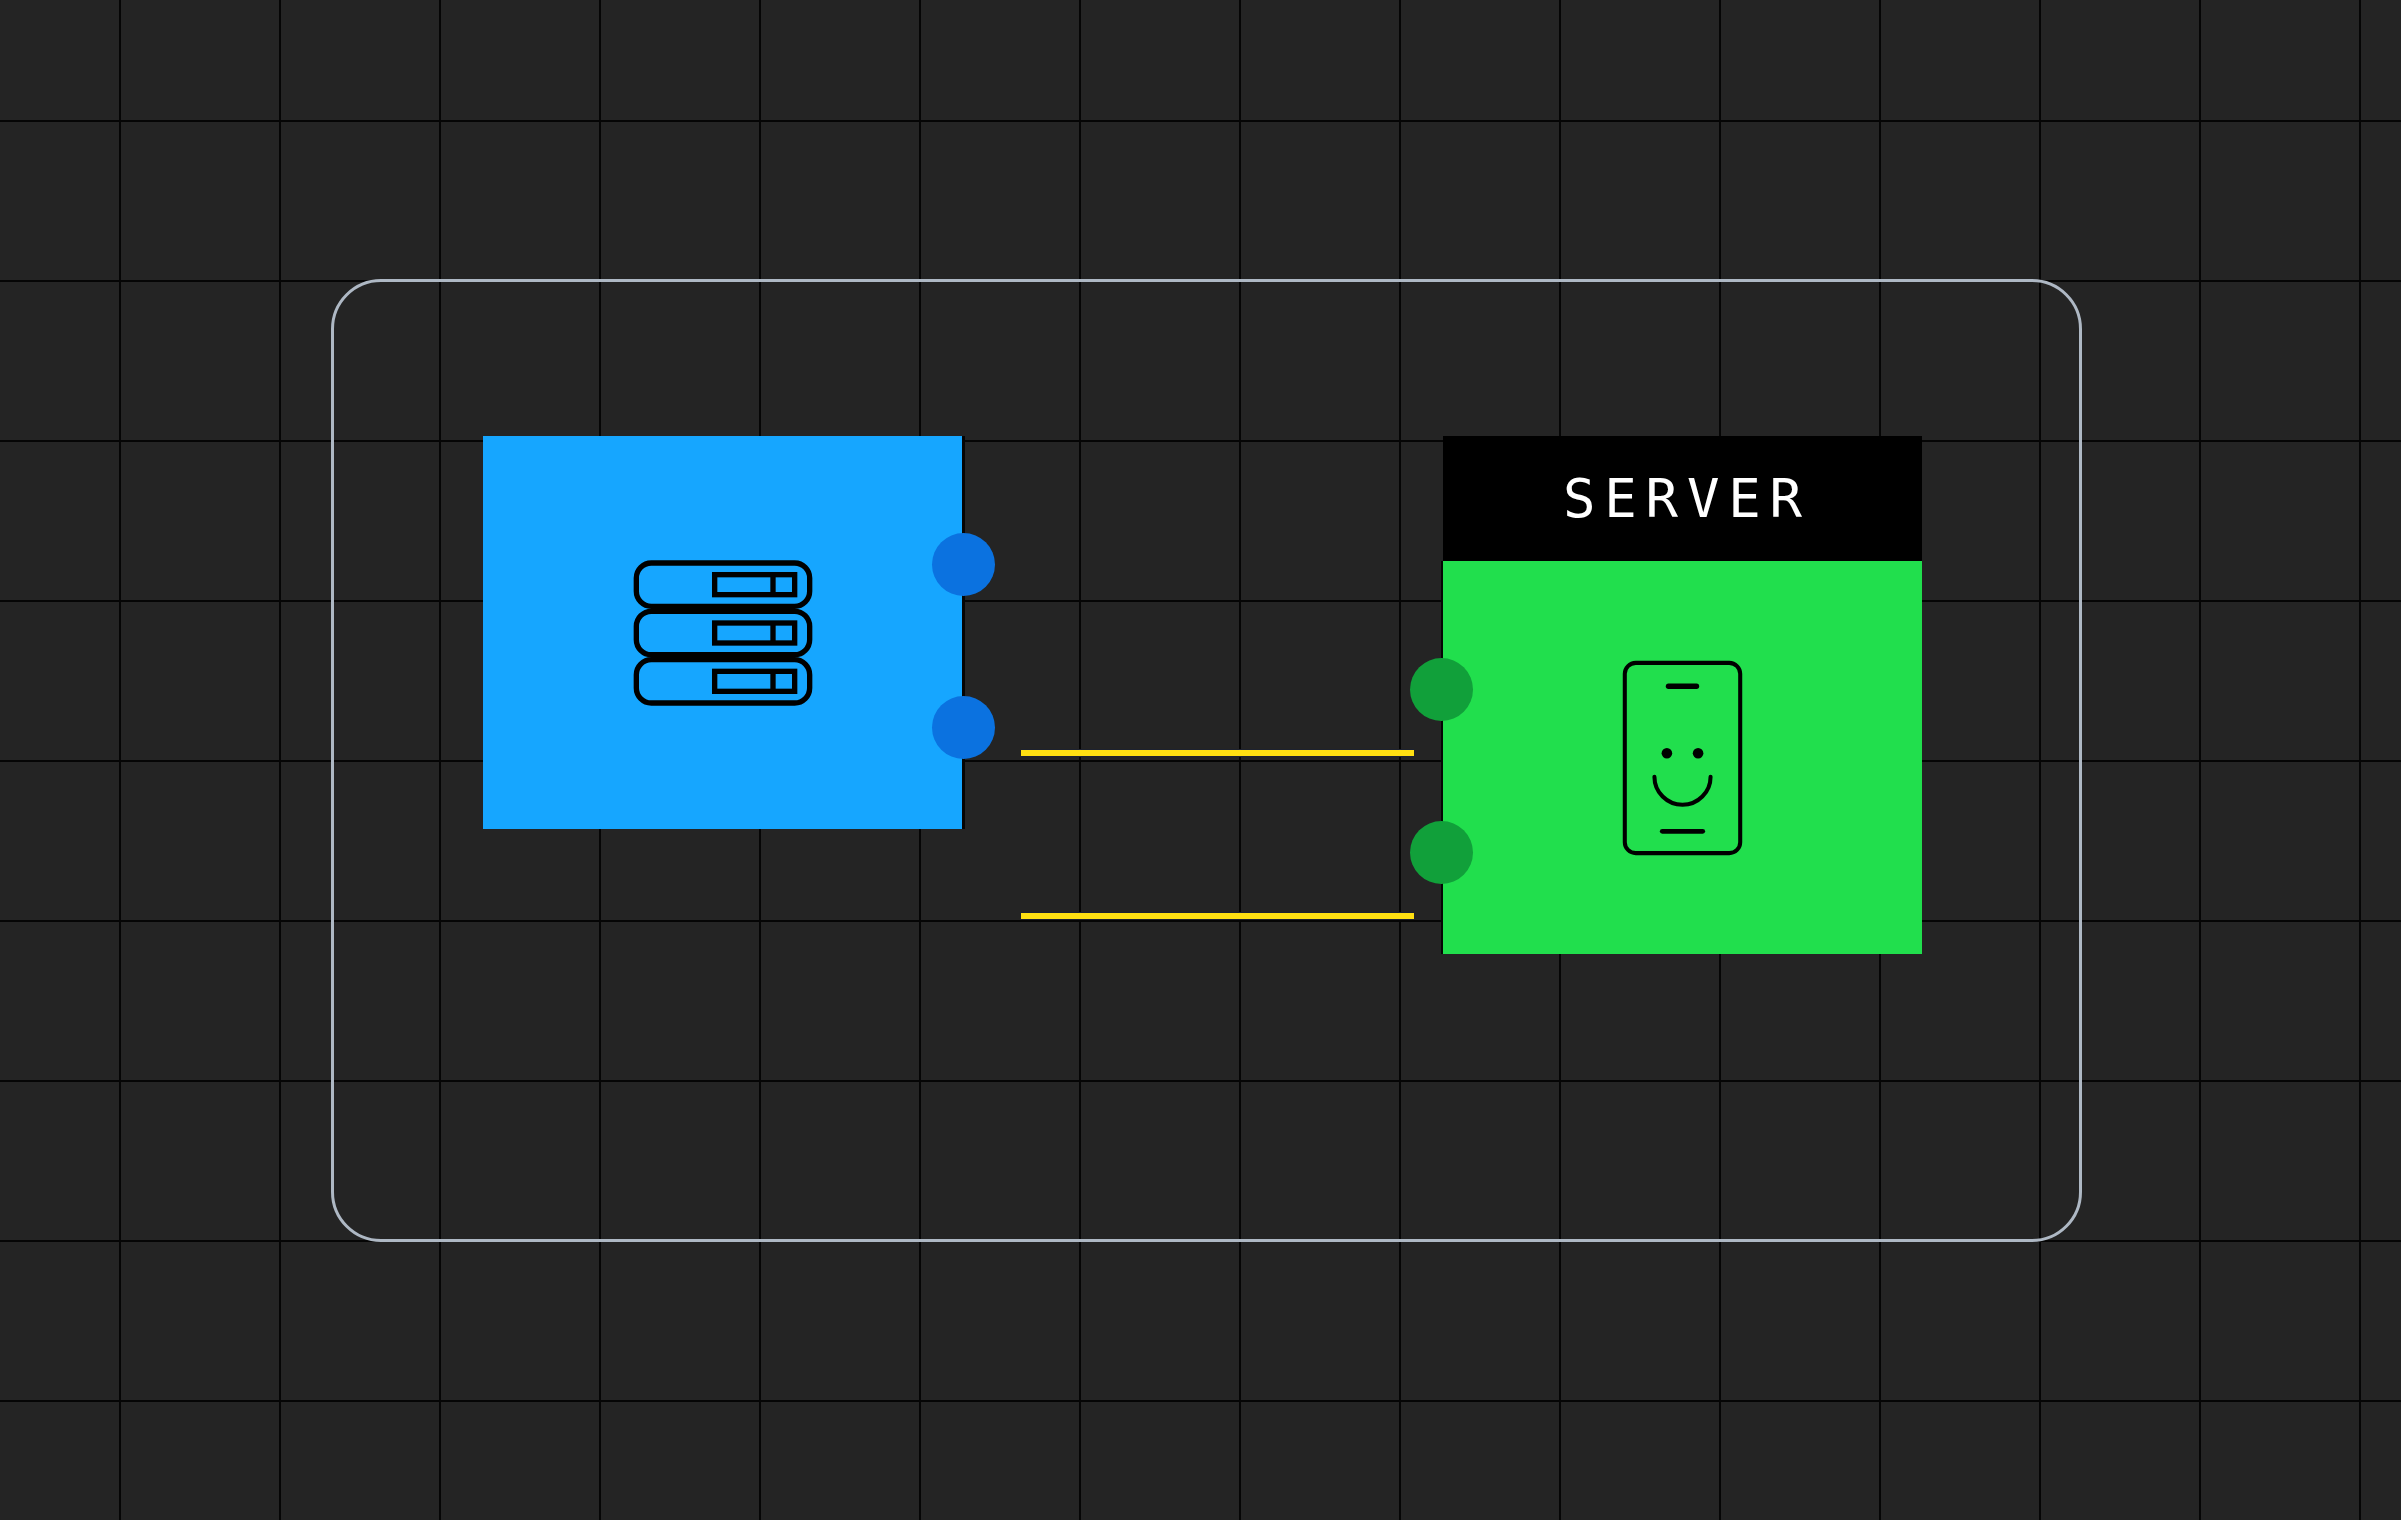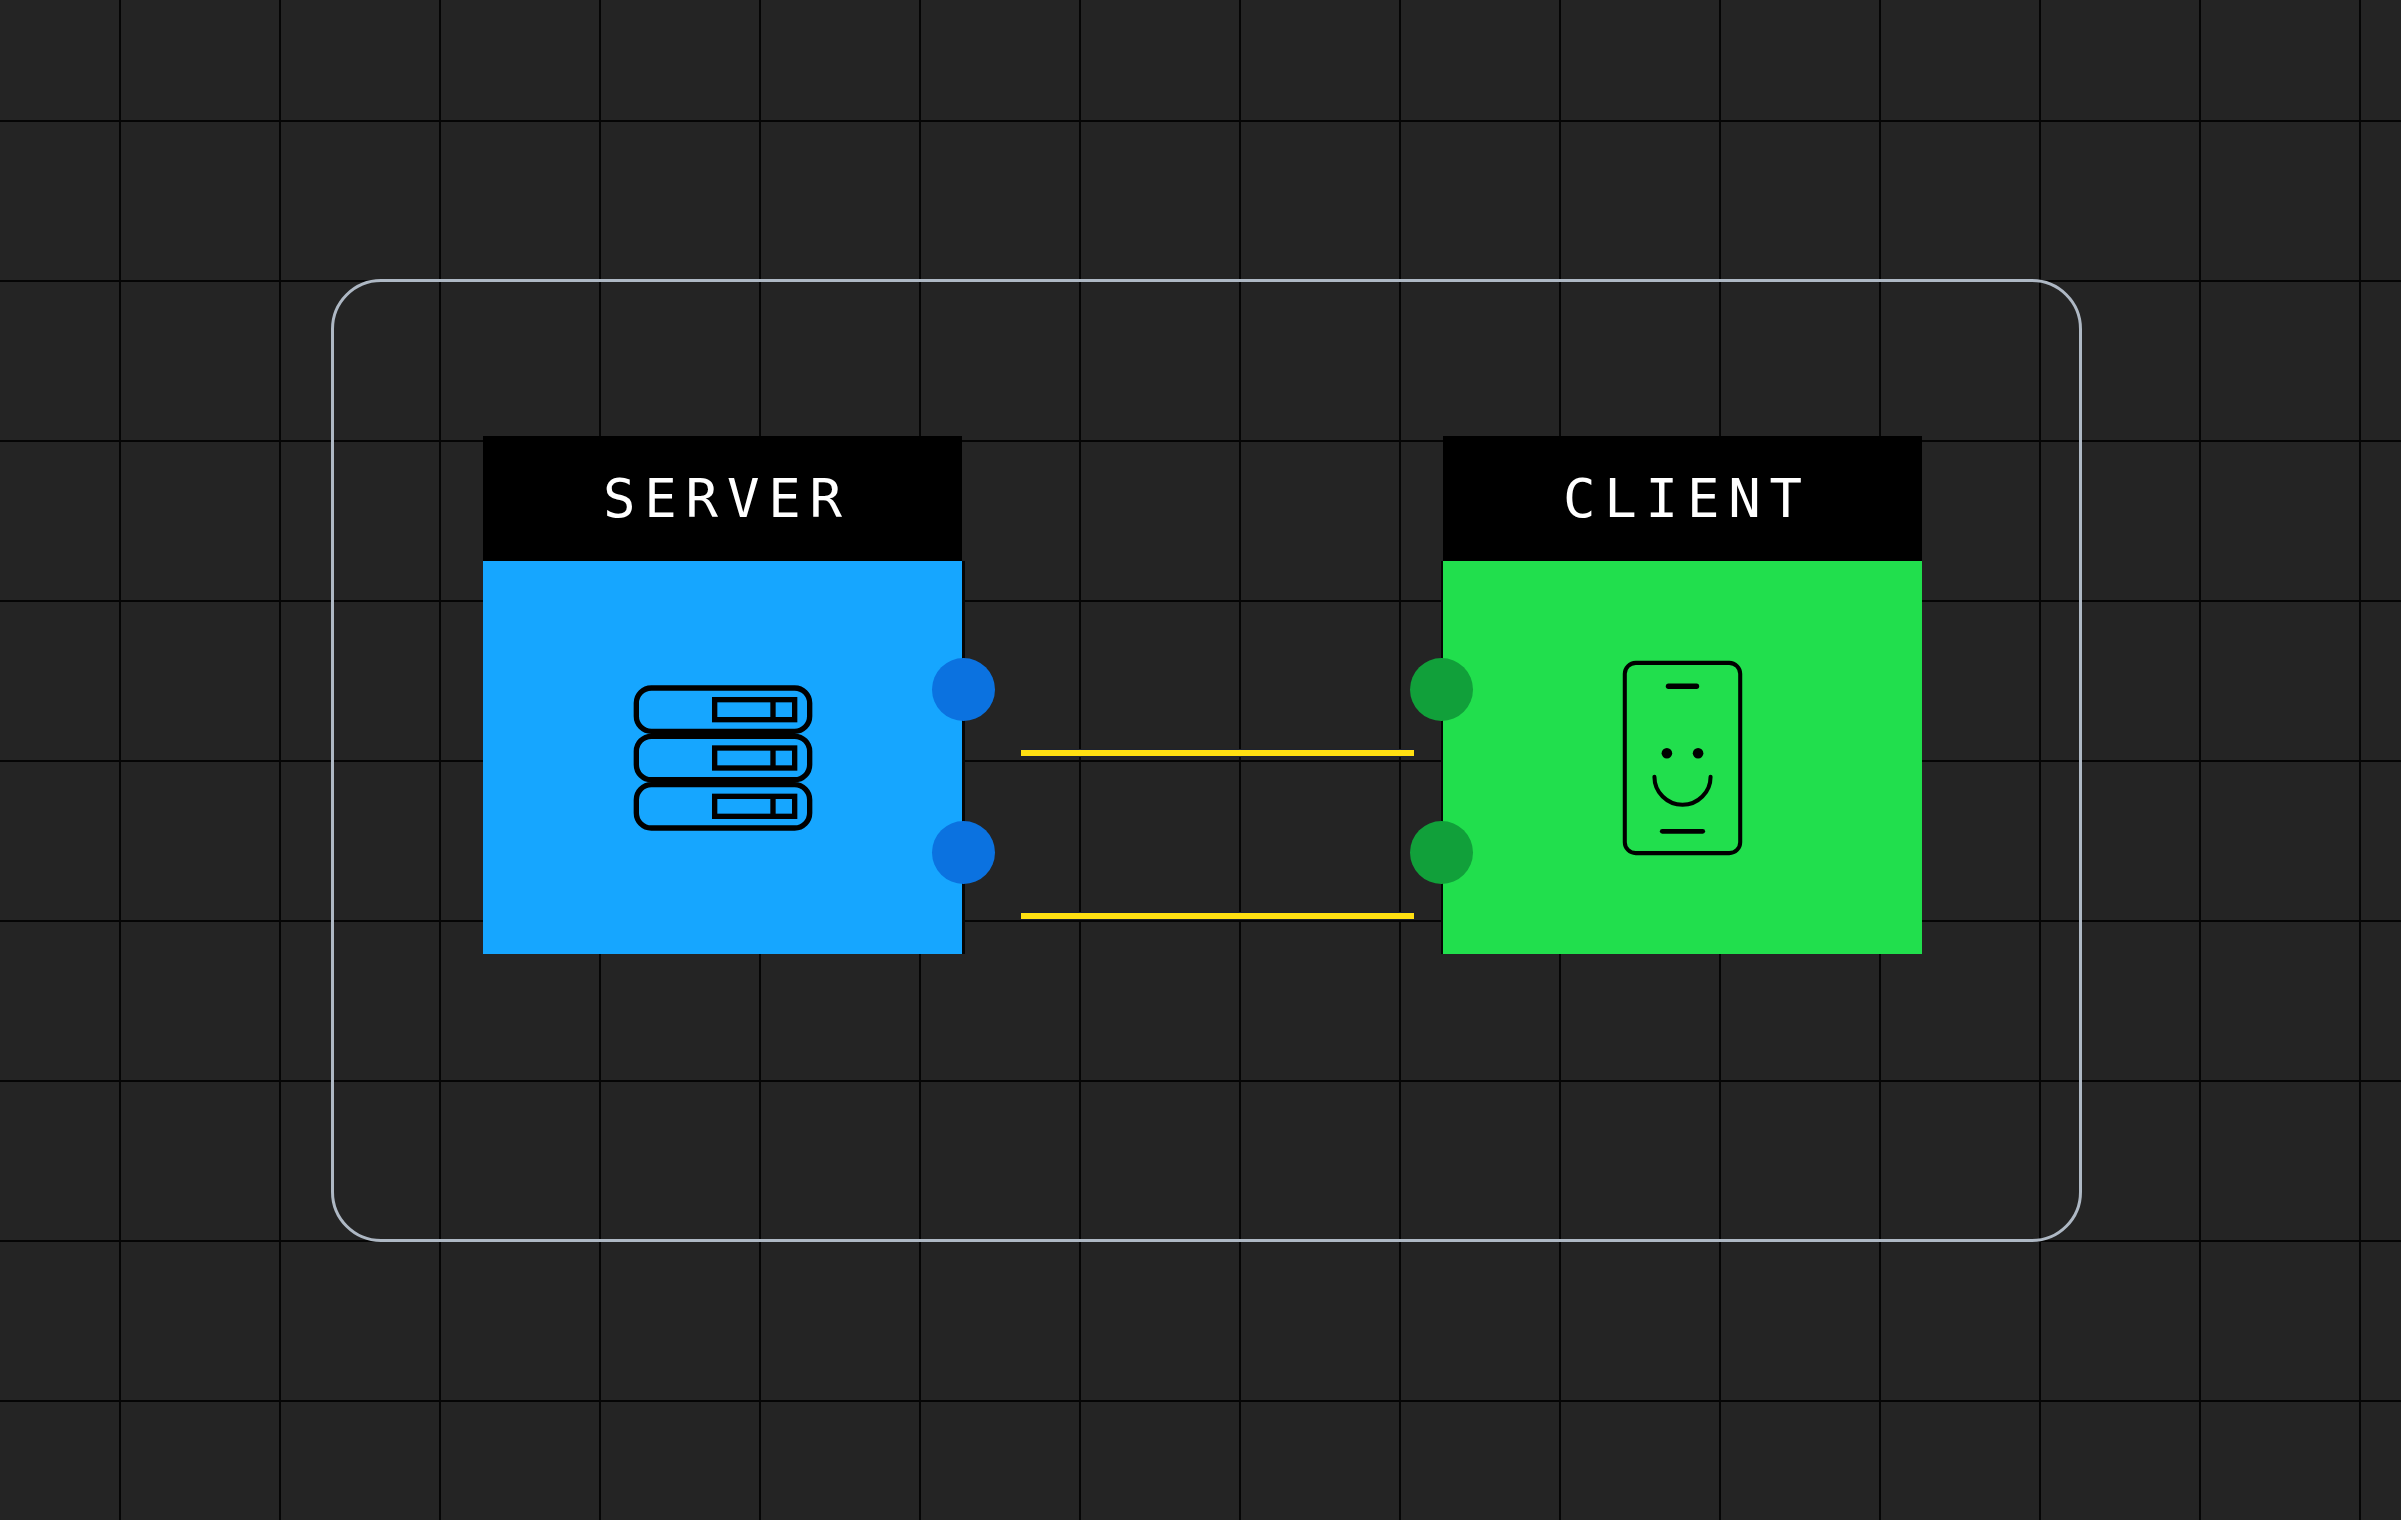--- a/index.html
+++ b/index.html
@@ -122,21 +122,20 @@
 </head>
 <body>
 
 <div id="canvas">
 
   <div id="grid"></div>
 
   <div id="group-frame"></div>
 
   <div class="node" id="node-server">
-    <div class="node-header">SERVER</div>
     <div class="node-body">
 
       <svg class="icon" width="200" height="200" viewBox="0 0 120 120" fill="none" stroke="#000000" stroke-width="3.2">
         <rect x="8" y="18" width="104" height="26" rx="9"></rect>
         <rect x="55" y="25" width="48" height="12"></rect>
         <line x1="90" y1="25" x2="90" y2="37"></line>
         <rect x="8" y="47" width="104" height="26" rx="9"></rect>
         <rect x="55" y="54" width="48" height="12"></rect>
         <line x1="90" y1="54" x2="90" y2="66"></line>
         <rect x="8" y="76" width="104" height="26" rx="9"></rect>
@@ -144,21 +143,21 @@
         <line x1="90" y1="83" x2="90" y2="95"></line>
       </svg>
 
       <div class="seam seam-right"></div>
       <div class="port port-server port-top"></div>
       <div class="port port-server port-bottom"></div>
     </div>
   </div>
 
   <div class="node" id="node-client">
-    <div class="node-header">CLIENT</div>
+    <div class="node-header">SERVER</div>
     <div class="node-body">
 
       <svg class="icon" width="131" height="206" viewBox="0 0 84 132" fill="none" stroke="#000000" stroke-width="2.6" stroke-linecap="round">
         <rect x="5" y="5" width="74" height="122" rx="7"></rect>
         <line x1="33" y1="20" x2="51" y2="20" stroke-width="3.4"></line>
         <circle cx="32" cy="63" r="3.4" fill="#000000" stroke="none"></circle>
         <circle cx="52" cy="63" r="3.4" fill="#000000" stroke="none"></circle>
         <path d="M24 78 A 18 18 0 0 0 60 78"></path>
         <line x1="29" y1="113" x2="55" y2="113" stroke-width="3.0"></line>
       </svg>

